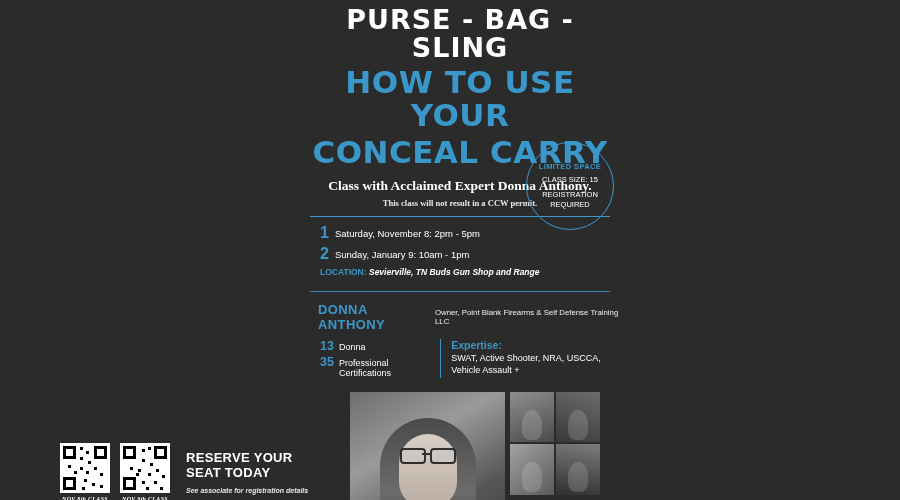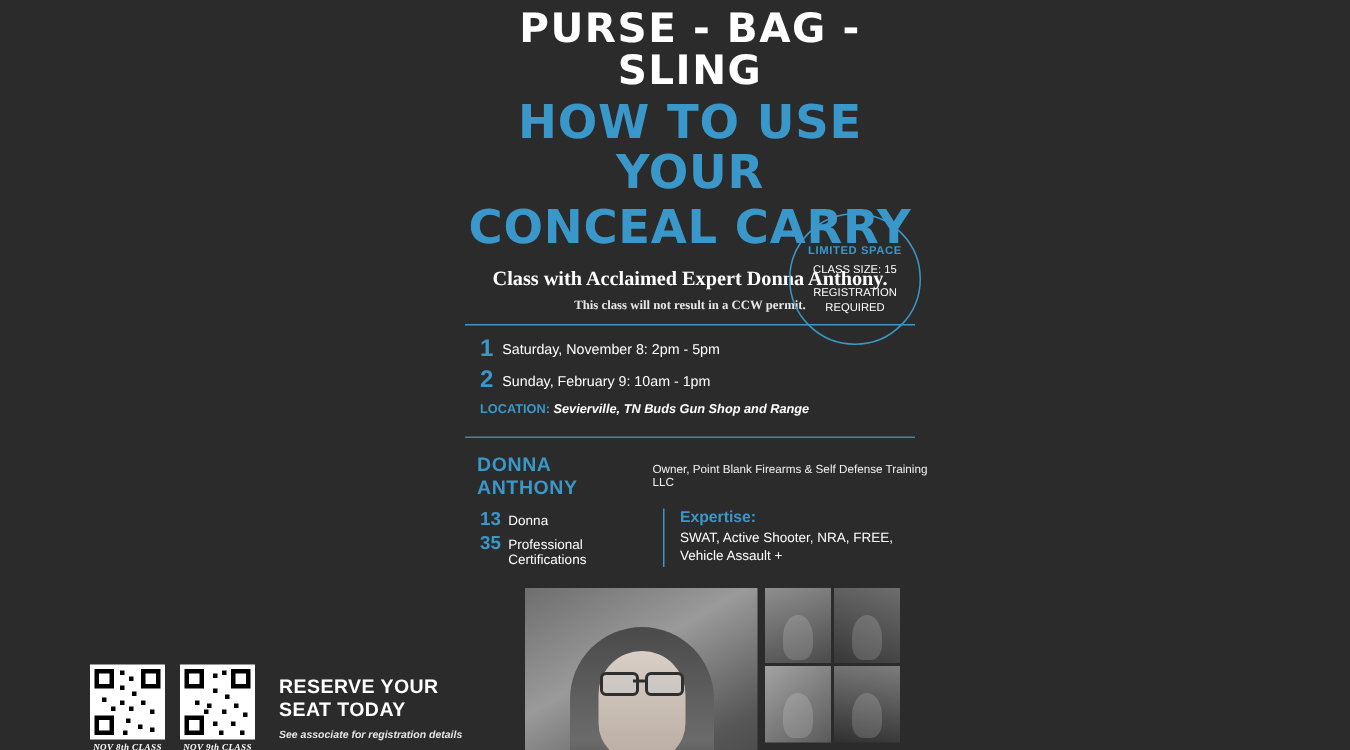--- a/index.html
+++ b/index.html
@@ -174,21 +174,21 @@
     <div class="rule"></div>
 
 
     <div class="classes">
       <div class="class-item">
         <span class="class-num">1</span>
         <span class="class-text">Saturday, November 8: 2pm - 5pm</span>
       </div>
       <div class="class-item">
         <span class="class-num">2</span>
-        <span class="class-text">Sunday, February 9: 10am - 1pm</span>
+        <span class="class-text">Sunday, January 9: 10am - 1pm</span>
       </div>
     </div>
 
     <div class="location">
       <span class="lab">LOCATION:</span>
       <span class="val">Sevierville, TN Buds Gun Shop and Range</span>
     </div>
 
     <div class="limited">
       <div class="t1">LIMITED SPACE</div>
@@ -210,21 +210,21 @@
           <span class="stat-num">13</span>
           <span class="stat-lab">Donna</span>
         </div>
         <div class="stat-line">
           <span class="stat-num">35</span>
           <span class="stat-lab">Professional Certifications</span>
         </div>
       </div>
       <div class="expertise">
         <div class="exp-title">Expertise:</div>
-        <div class="exp-text">SWAT, Active Shooter, NRA, FREE, Vehicle Assault +</div>
+        <div class="exp-text">SWAT, Active Shooter, NRA, USCCA, Vehicle Assault +</div>
       </div>
     </div>
 
     <div class="photos">
       <div class="main-photo">
         <div class="face">
           <div class="hair"></div>
           <div class="skin"></div>
           <div class="glass l"></div>
           <div class="glass r"></div>

